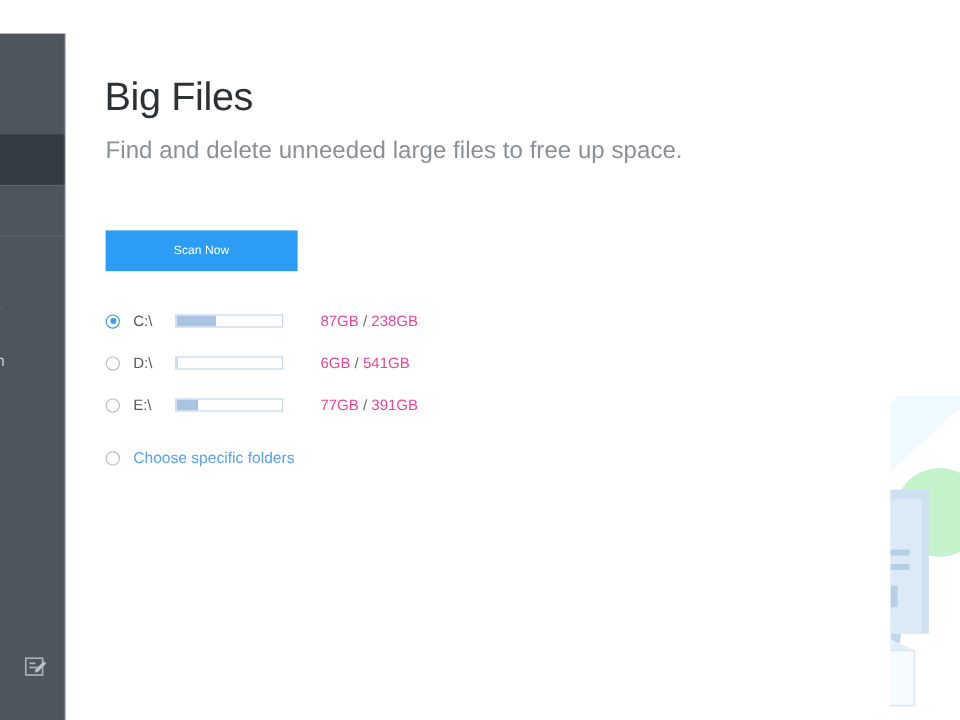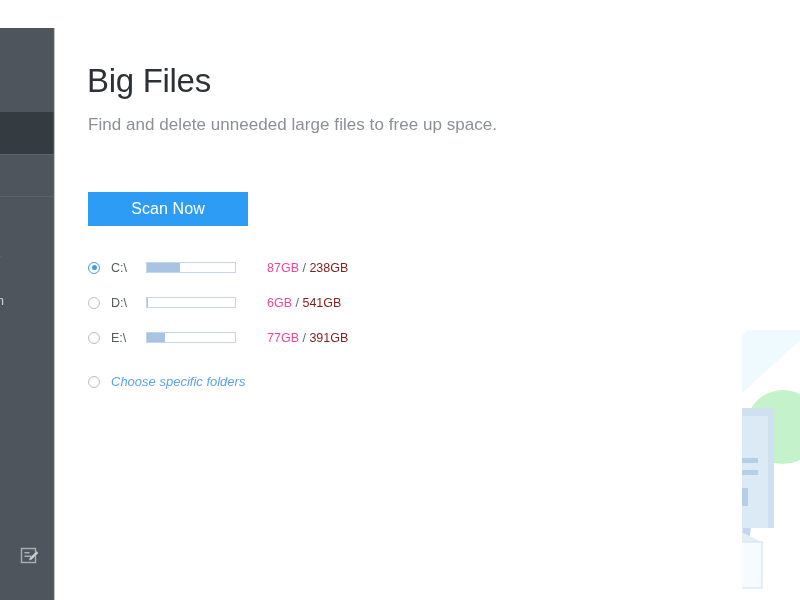--- a/index.html
+++ b/index.html
@@ -100,35 +100,35 @@
     font-size: 33px;
     font-weight: normal;
     color: #2d3136;
     letter-spacing: -0.3px;
   }
 
   .page-subtitle {
     position: absolute;
     left: 33px;
     top: 115px;
-    font-size: 17px;
+    font-size: 20px;
     color: #8b9097;
     letter-spacing: .05px;
   }
 
   .scan-button {
     position: absolute;
     left: 33px;
     top: 192px;
     width: 160px;
     height: 34px;
     background: #2d9cf5;
     border: none;
     color: #ffffff;
-    font-size: 16px;
+    font-size: 10px;
     font-family: "Liberation Sans", sans-serif;
     cursor: pointer;
     letter-spacing: .1px;
   }
 
   
   .drive-list {
     position: absolute;
     left: 33px;
     top: 250px;
@@ -187,31 +187,30 @@
     background: #a9c3e3;
   }
 
   .drive-size {
     margin-left: 31px;
     font-size: 12.5px;
     white-space: nowrap;
   }
   .size-used { color: #ec4899; }
   .size-sep  { color: #646a70; }
-  .size-total{ color: #7f1d1d; }
+  .size-total{ color: #ec4899; }
 
   .folders-row {
     position: relative;
     height: 35px;
     display: flex;
     align-items: center;
     margin-top: 9px;
     cursor: pointer;
     width: 160px;
-    font-style: italic;
   }
   .folders-link {
     margin-left: 11px;
     font-size: 13px;
     color: #5ba3e8;
   }
 
   
   .illustration {
     position: absolute;

